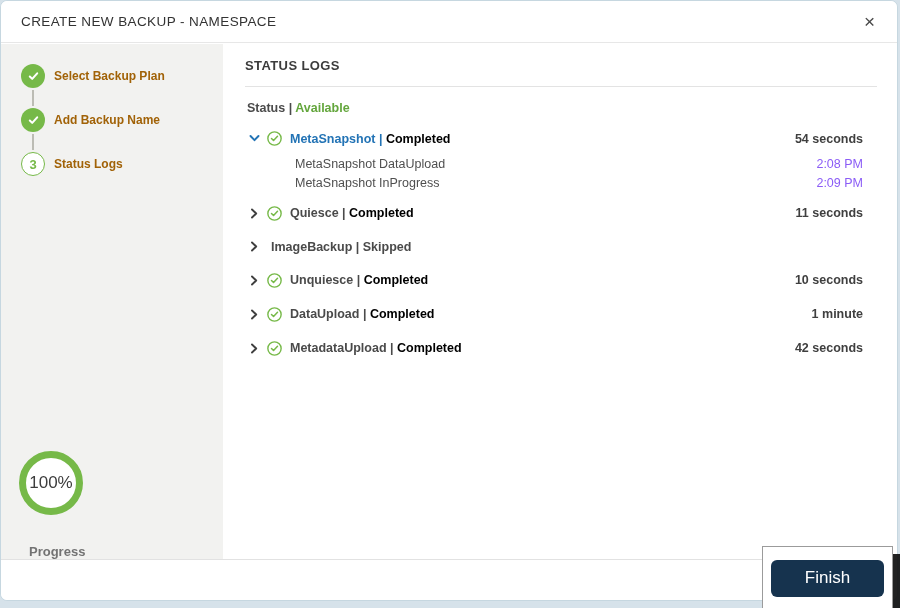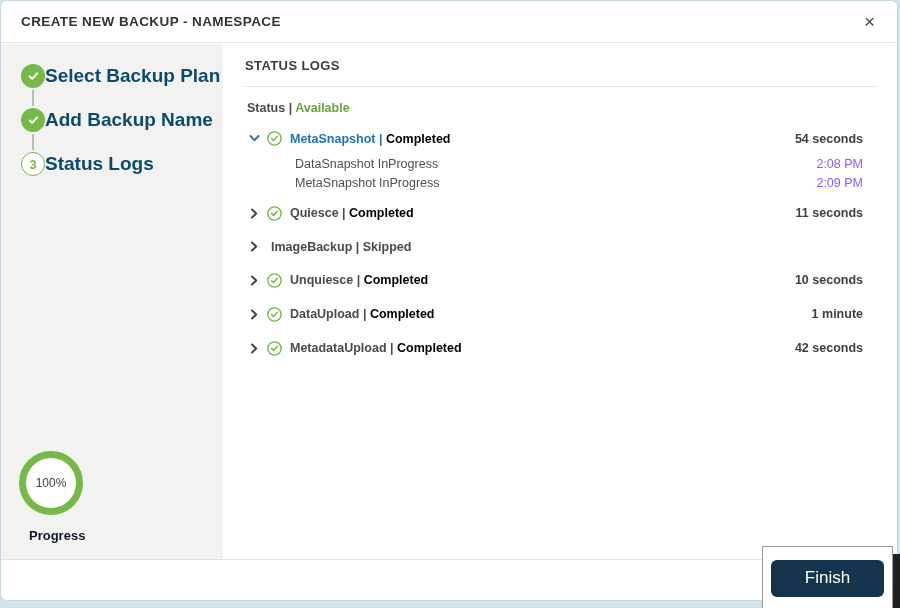--- a/index.html
+++ b/index.html
@@ -6,43 +6,43 @@
   html,body { width:900px; height:608px; overflow:hidden;
     font-family:"Liberation Sans", sans-serif; background:#d6e2ea; }
 
   .dialog { position:absolute; left:0; top:0; width:898px; height:601px;
     background:#fff; border:1px solid #c6d7e0; border-radius:7px; }
 
   
   .hdr { position:absolute; left:0; top:0; right:0; height:42px;
     border-bottom:1px solid #e7e7e7; display:flex; align-items:center;
     padding:0 18px 0 20px; background:#fff; border-radius:7px 7px 0 0; }
-  .hdr-title { font-size:13.5px; font-weight:bold; letter-spacing:.4px; color:#333; }
+  .hdr-title { font-size:13.5px; font-weight:normal; letter-spacing:.4px; color:#333; }
   .hdr-close { margin-left:auto; font-size:19px; color:#4a4a4a; cursor:pointer;
     line-height:1; padding:2px 4px; }
 
   
   .side { position:absolute; left:0; top:43px; width:222px; height:517px;
     background:#f2f2f0; padding:20px 0 0 20px; }
   .step-row { display:flex; align-items:center; }
   .step-circle { width:24px; height:24px; border-radius:50%; flex:0 0 24px;
     display:flex; align-items:center; justify-content:center; }
   .step-circle.done { background:#76b948; }
   .step-circle.current { background:#fff; border:1.5px solid #76b948;
     color:#76b948; font-size:13px; font-weight:bold; }
-  .step-label { font-size:19px; font-weight:bold; color:#0c4a6e; }
+  .step-label { margin-left:9px; font-size:12px; font-weight:bold; color:#a16207; }
   .step-connector { width:1.5px; height:16px; background:#bcbcb4; margin:2px 0 2px 11px; }
 
   
   .progress-wrap { position:absolute; left:18px; top:407px; width:110px; }
   .ring { width:64px; height:64px; border-radius:50%; border:7px solid #76b948;
     display:flex; align-items:center; justify-content:center; background:#fff; }
-  .ring-text { font-size:12px; color:#3d3d3d; }
-  .progress-label { margin-top:13px; margin-left:10px; font-size:13px;
-    font-weight:bold; color:#0f172a; }
+  .ring-text { font-size:17px; color:#3d3d3d; }
+  .progress-label { margin-top:29px; margin-left:10px; font-size:13px;
+    font-weight:bold; color:#737373; }
 
   
   .main { position:absolute; left:222px; top:43px; right:0; height:517px;
     background:#fff; padding:14px 34px 0 22px; }
   .main h2 { font-size:13px; font-weight:bold; letter-spacing:.4px; color:#3c3c3c;
     margin-bottom:13px; }
   .main-divider { border-bottom:1px solid #e3e3e3; margin:0 -14px 14px 0; }
   .status-line { font-size:12.5px; font-weight:bold; color:#4b4b4b; margin:0 0 16px 2px; }
   .status-line .avail { color:#64a63d; }
 
@@ -138,21 +138,21 @@
               <circle cx="7" cy="7" r="6.2" stroke="#76b948" stroke-width="1.3" fill="none"></circle>
               <path d="M4.2 7l1.9 1.9 3.7-3.9" stroke="#76b948" stroke-width="1.4" fill="none" stroke-linecap="round" stroke-linejoin="round"></path>
             </svg>
           </span>
           <span class="log-label"><span class="log-name blue">MetaSnapshot</span><span class="log-pipe blue"> | </span><span class="log-status green">Completed</span></span>
           <span class="row-spacer"></span>
           <span class="duration">54 seconds</span>
         </div>
         <div class="sub-rows">
           <div class="sub-row">
-            <span class="sub-text">DataSnapshot InProgress</span>
+            <span class="sub-text">MetaSnapshot DataUpload</span>
             <span class="sub-time">2:08 PM</span>
           </div>
           <div class="sub-row">
             <span class="sub-text">MetaSnapshot InProgress</span>
             <span class="sub-time">2:09 PM</span>
           </div>
         </div>
         <div class="log-row">
           <span class="chev">
             <svg viewBox="0 0 11 11" width="11" height="11">

